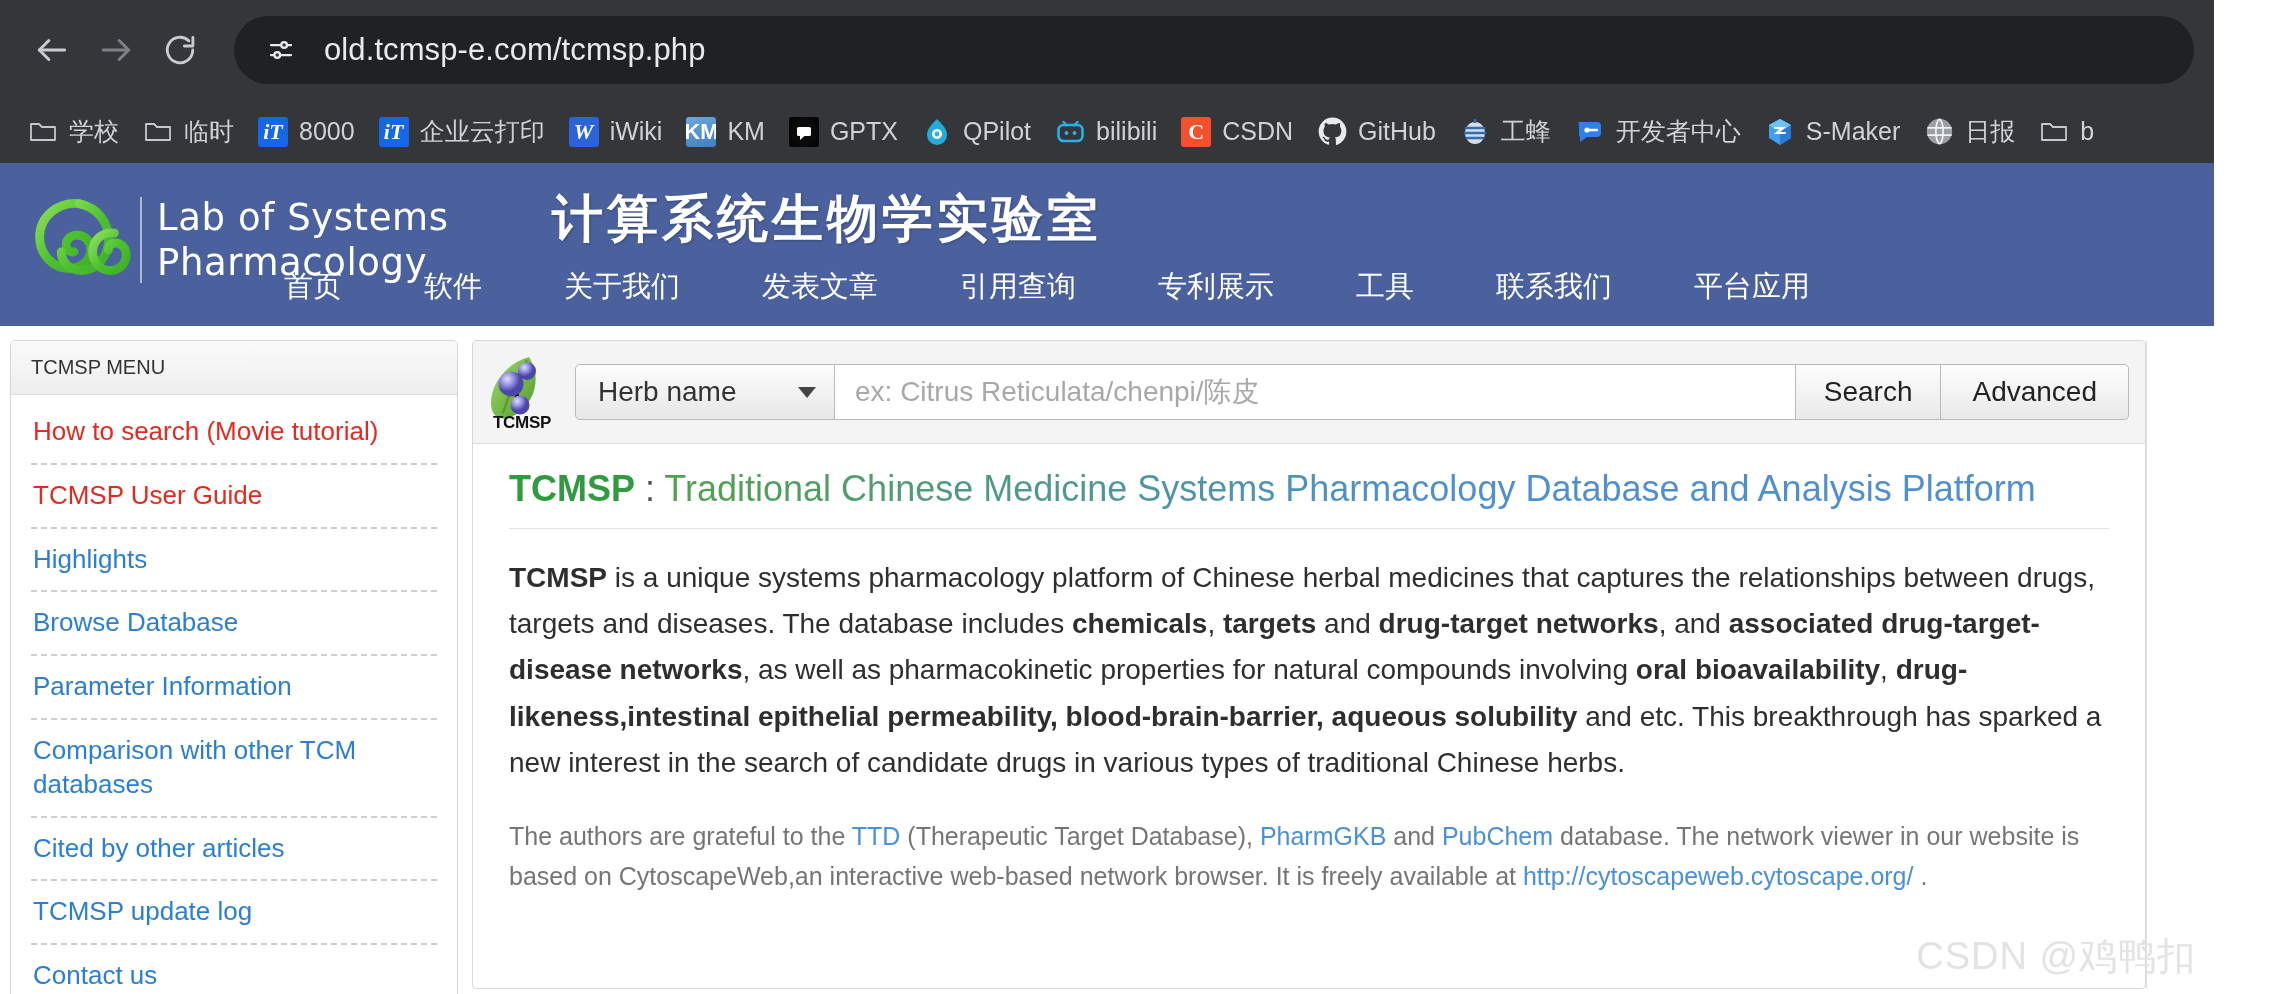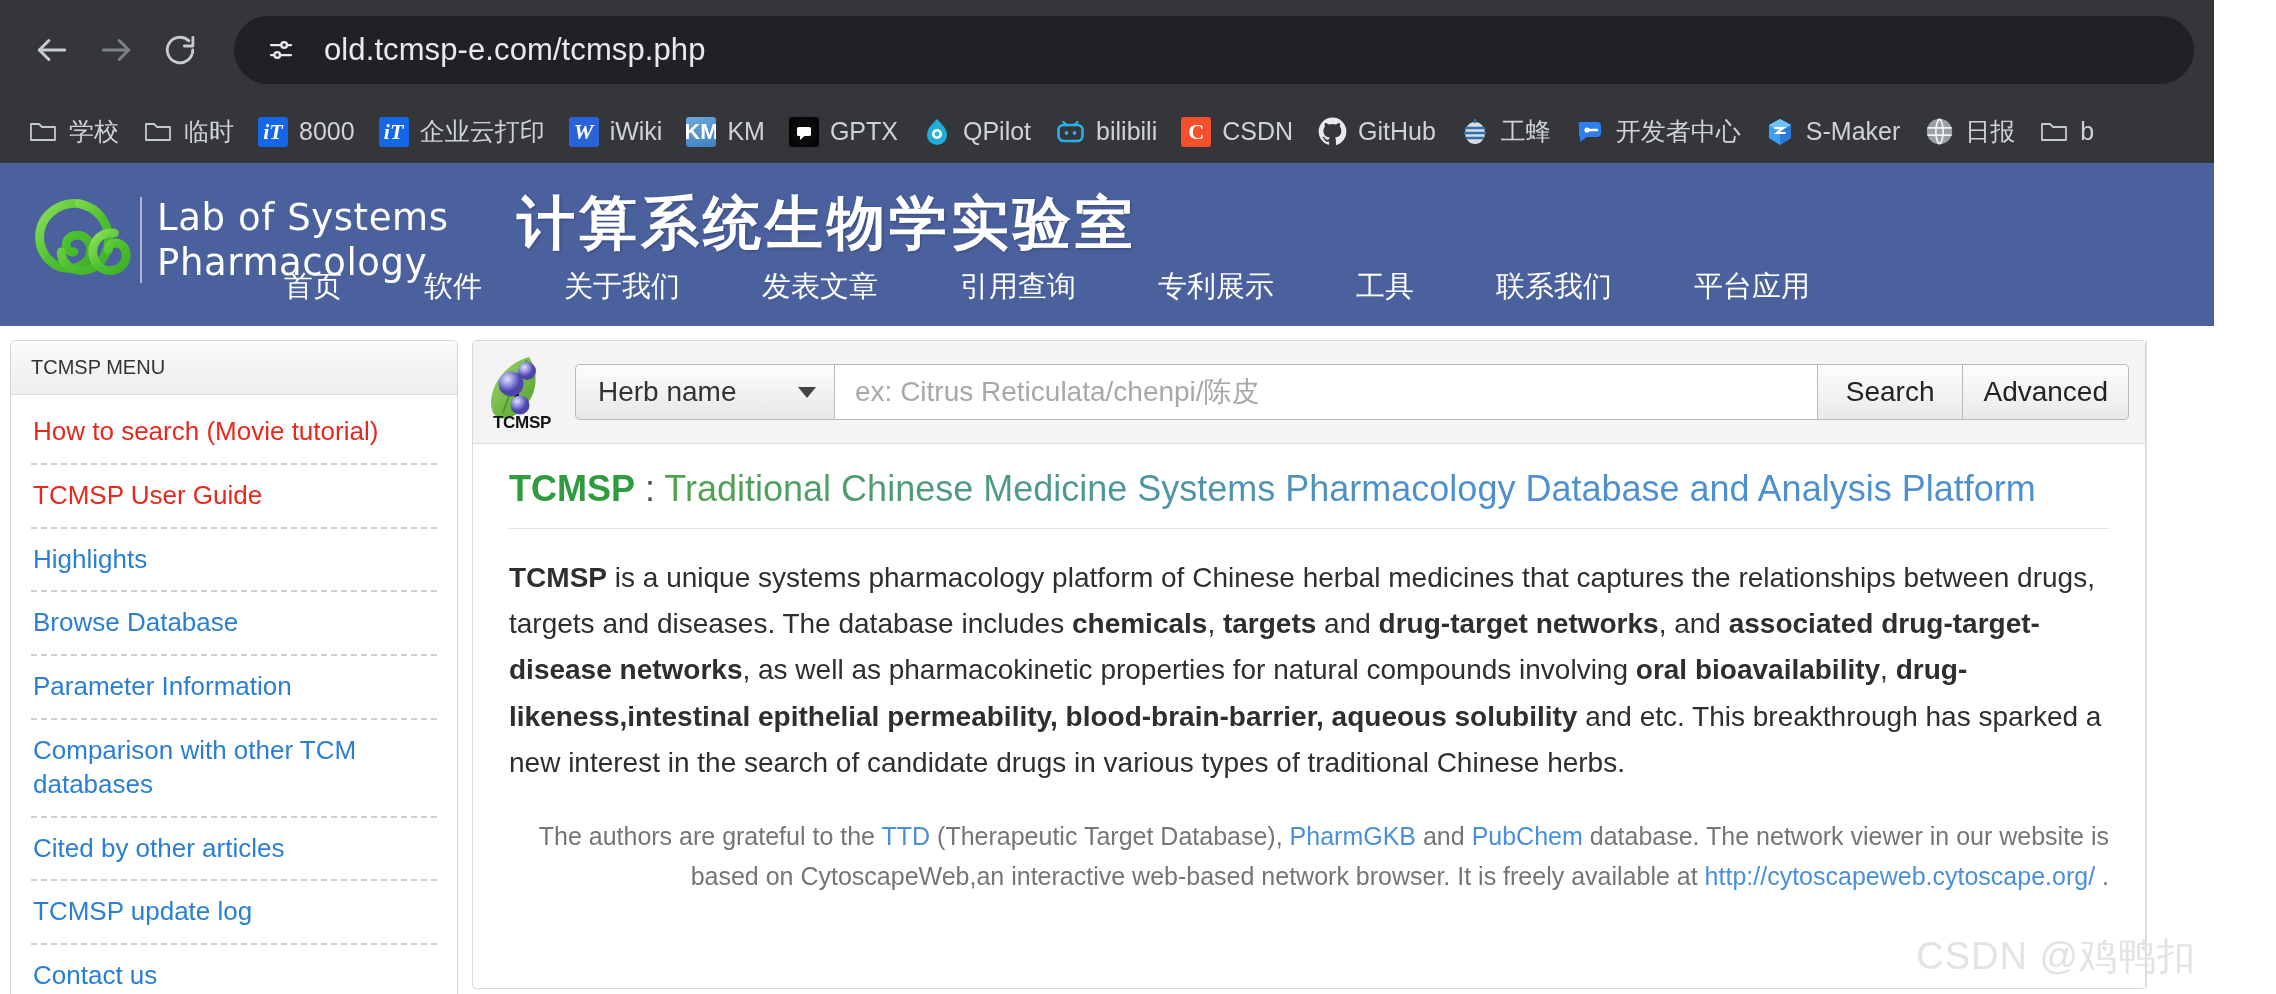--- a/index.html
+++ b/index.html
@@ -135,21 +135,21 @@
     line-height: 1.22;
     font-family: "DejaVu Sans", sans-serif;
     letter-spacing: 0.6px;
     font-weight: 400;
   }
   #site-title {
     position: absolute;
     left: 0; right: 0; top: 22px;
     text-align: center;
     color: #fff;
-    font-size: 58px;
+    font-size: 51px;
     font-weight: bold;
     font-family: "DejaVu Sans", sans-serif;
     letter-spacing: 4px;
     text-shadow: 1px 1px 3px rgba(0,0,0,0.25);
     padding-right: 560px;
   }
   #site-nav {
     position: absolute;
     top: 98px; left: 0; right: 0;
     display: flex;
@@ -277,21 +277,21 @@
     border: 1px solid #b9b9b9;
     border-left: none;
     background: linear-gradient(#fdfdfd,#e9e9e9);
     font-size: 28px;
     color: #222;
     padding: 0 28px;
     cursor: pointer;
     flex: 0 0 auto;
     font-family: "Liberation Sans", sans-serif;
   }
-  .sb-btn.last { border-radius: 0 5px 5px 0; padding: 0 20px; }
+  .sb-btn.last { border-radius: 0 5px 5px 0; padding: 0 31px; }
 
   #content {
     flex: 1 1 auto;
     padding: 24px 36px 0 36px;
     overflow: hidden;
   }
   #content-heading {
     font-size: 36px;
     padding-bottom: 18px;
     border-bottom: 1px solid #e2e2e2;
@@ -311,21 +311,20 @@
     line-height: 1.65;
     color: #2e2e2e;
     margin: 26px 0 0 0;
   }
   #intro-para b { font-weight: bold; }
   #credits-para {
     font-size: 25px;
     line-height: 1.62;
     color: #757575;
     margin: 30px 0 0 0;
-    text-align: right;
   }
   #credits-para a { color: #4a90d9; text-decoration: none; }
 
   #right-rail {
     width: 58px;
     flex: 0 0 auto;
     border-left: 1px solid #e0e0e0;
   }
 
   

